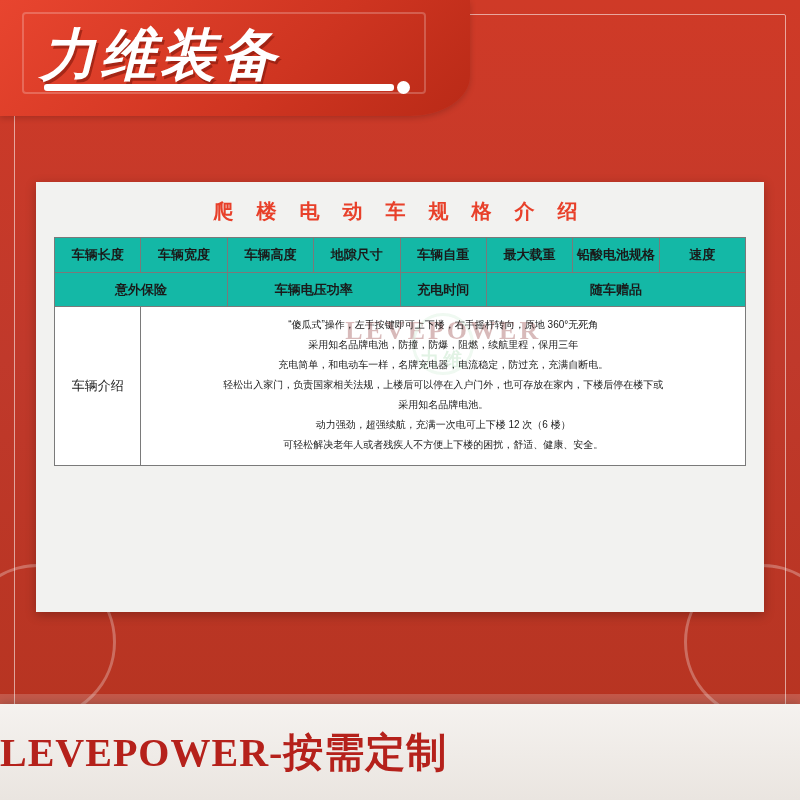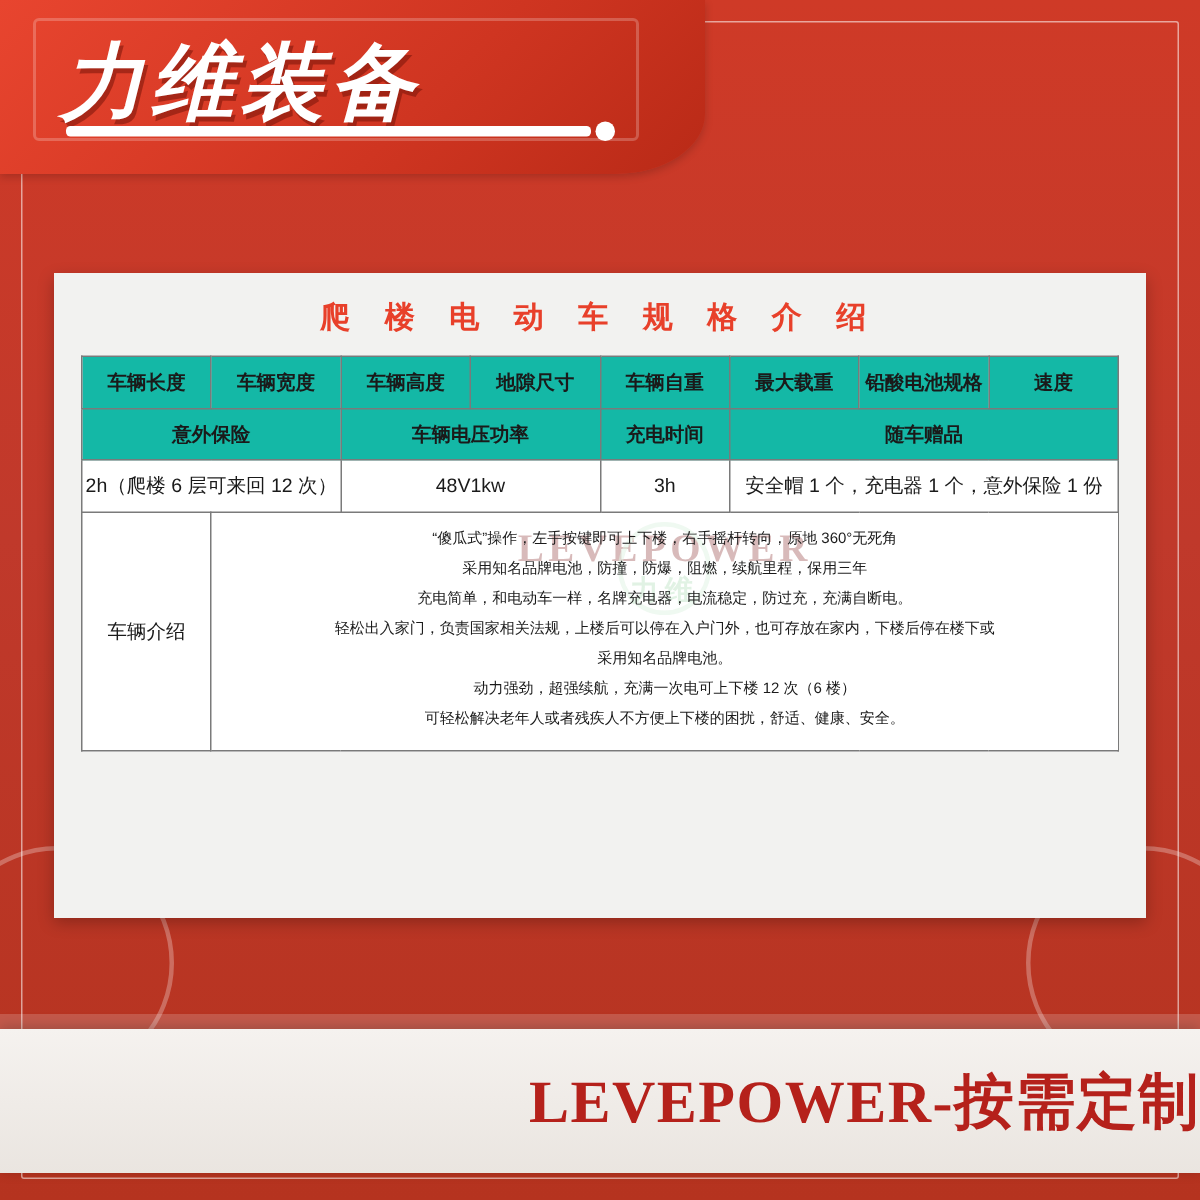--- a/index.html
+++ b/index.html
@@ -179,27 +179,27 @@
     width: 56px;
     height: 56px;
     border: 3px solid #9fd7a8;
     border-radius: 50%;
     opacity: 0.55;
   }
   
   .bottom-banner {
     position: absolute;
     left: 0;
-    bottom: 18px;
+    bottom: 0;
     width: 800px;
     height: 96px;
     background: linear-gradient(180deg, #f5f2ef 0%, #eae5e0 100%);
     display: flex;
     align-items: center;
-    justify-content: flex-end;
+    justify-content: flex-start;
     box-shadow: 0 -2px 8px rgba(0,0,0,0.25);
   }
   .bottom-banner:before {
     content: "";
     position: absolute;
     left: 0;
     top: -10px;
     width: 800px;
     height: 10px;
     background: rgba(255,255,255,0.18);
@@ -259,26 +259,20 @@
         <td class="head">车辆自重</td>
         <td class="head">最大载重</td>
         <td class="head">铅酸电池规格</td>
         <td class="head">速度</td>
       </tr>
       <tr>
         <td class="head" colspan="2">意外保险</td>
         <td class="head" colspan="2">车辆电压功率</td>
         <td class="head">充电时间</td>
         <td class="head" colspan="3">随车赠品</td>
-      </tr>
-      <tr>
-        <td class="val" colspan="2">2h（爬楼 6 层可来回 12 次）</td>
-        <td class="val" colspan="2">48V1kw</td>
-        <td class="val">3h</td>
-        <td class="val" colspan="3">安全帽 1 个，充电器 1 个，意外保险 1 份</td>
       </tr>
       <tr>
         <td class="val desc-label">车辆介绍</td>
         <td class="val desc-body" colspan="7">
           <div class="watermark">
             <div class="wm-ring"></div>
             <div class="wm-en">LEVEPOWER</div>
             <div class="wm-cn">力维</div>
           </div>
           <div class="desc-line">“傻瓜式”操作，左手按键即可上下楼，右手摇杆转向，原地 360°无死角</div>

